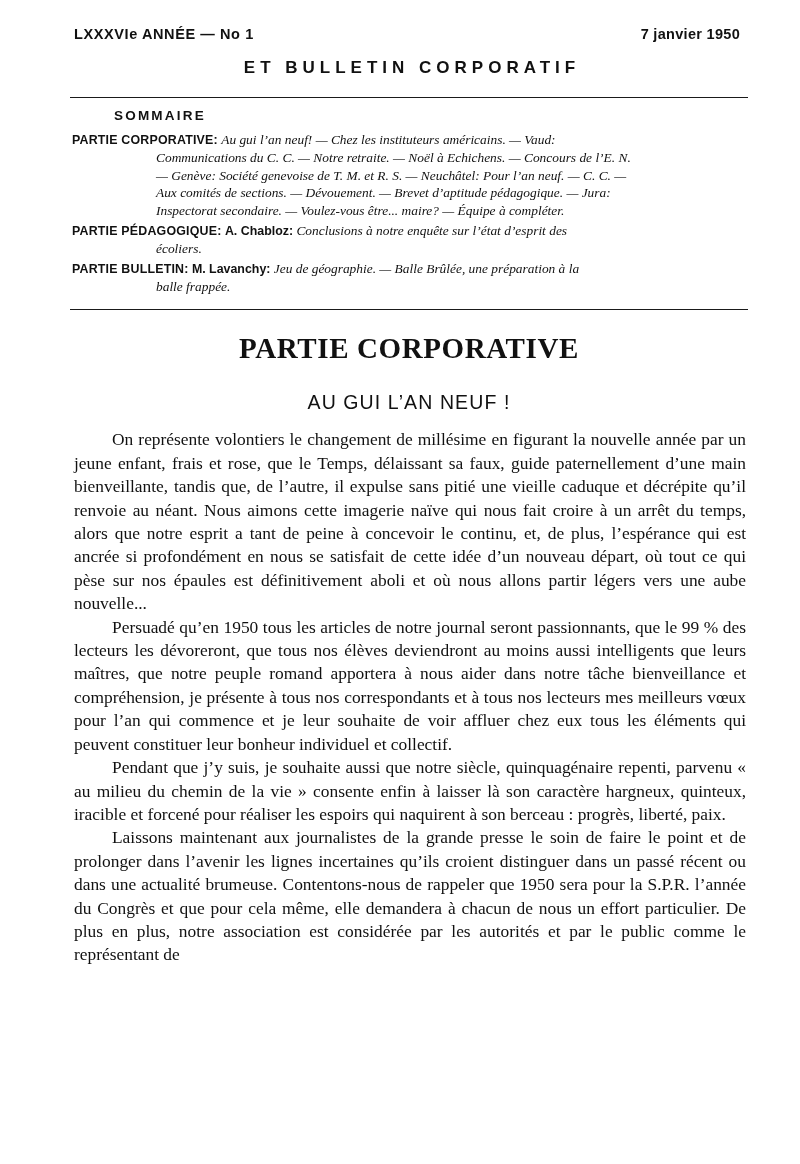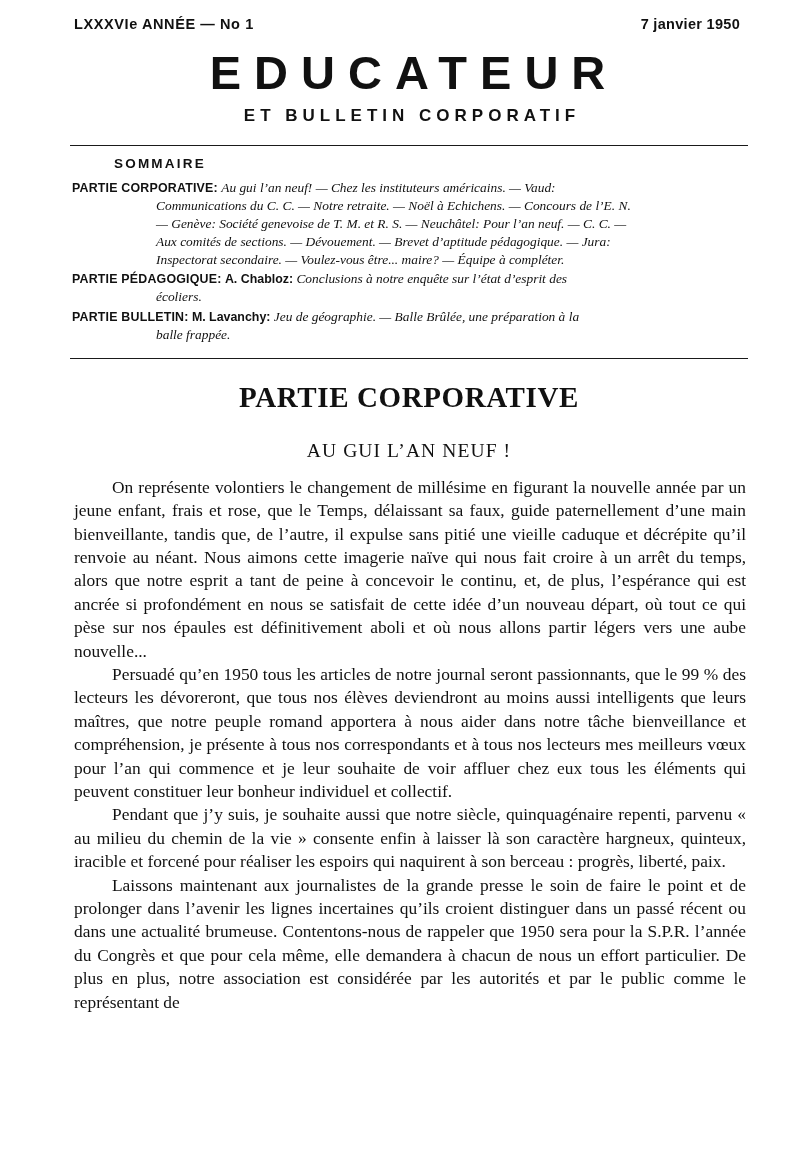--- a/index.html
+++ b/index.html
@@ -13,21 +13,21 @@
     font-family: "Liberation Serif", serif;
     color: #111111;
     position: relative;
     overflow: hidden;
   }
   .page {
     width: 800px;
     height: 1164px;
     position: relative;
     box-sizing: border-box;
-    padding: 16px 52px 0 70px;
+    padding: 26px 52px 0 70px;
   }
 
   
   .masthead-line {
     display: flex;
     justify-content: space-between;
     align-items: baseline;
     font-family: "Liberation Sans", sans-serif;
     font-weight: bold;
     font-size: 14.5px;
@@ -112,21 +112,21 @@
   .section-title {
     text-align: center;
     font-family: "Liberation Serif", serif;
     font-weight: bold;
     font-size: 29px;
     letter-spacing: 0.6px;
     margin-top: 22px;
   }
   .article-title {
     text-align: center;
-    font-family: Liberation Serif, serif;
+    font-family: Liberation Sans, sans-serif;
     font-size: 19.5px;
     letter-spacing: 1.1px;
     margin-top: 26px;
     margin-bottom: 14px;
   }
   .body-text {
     font-size: 17.4px;
     line-height: 1.345;
     text-align: justify;
     padding: 0 2px 0 4px;
@@ -141,21 +141,20 @@
 <body>
 
 <div class="page">
 
   <div class="masthead-line">
     <span class="issue-left">LXXXVIe ANNÉE — No 1</span>
     <span class="issue-date">7 janvier 1950</span>
   </div>
 
   <div class="title-block">
-    <div class="journal-title">EDUCATEUR</div>
     <div class="journal-subtitle">ET BULLETIN CORPORATIF</div>
   </div>
 
   <hr class="rule rule-top">
 
   <div class="sommaire">
     <div class="sommaire-heading">SOMMAIRE</div>
 
     <div class="som-entry">
       <span class="lbl">PARTIE CORPORATIVE:</span>

